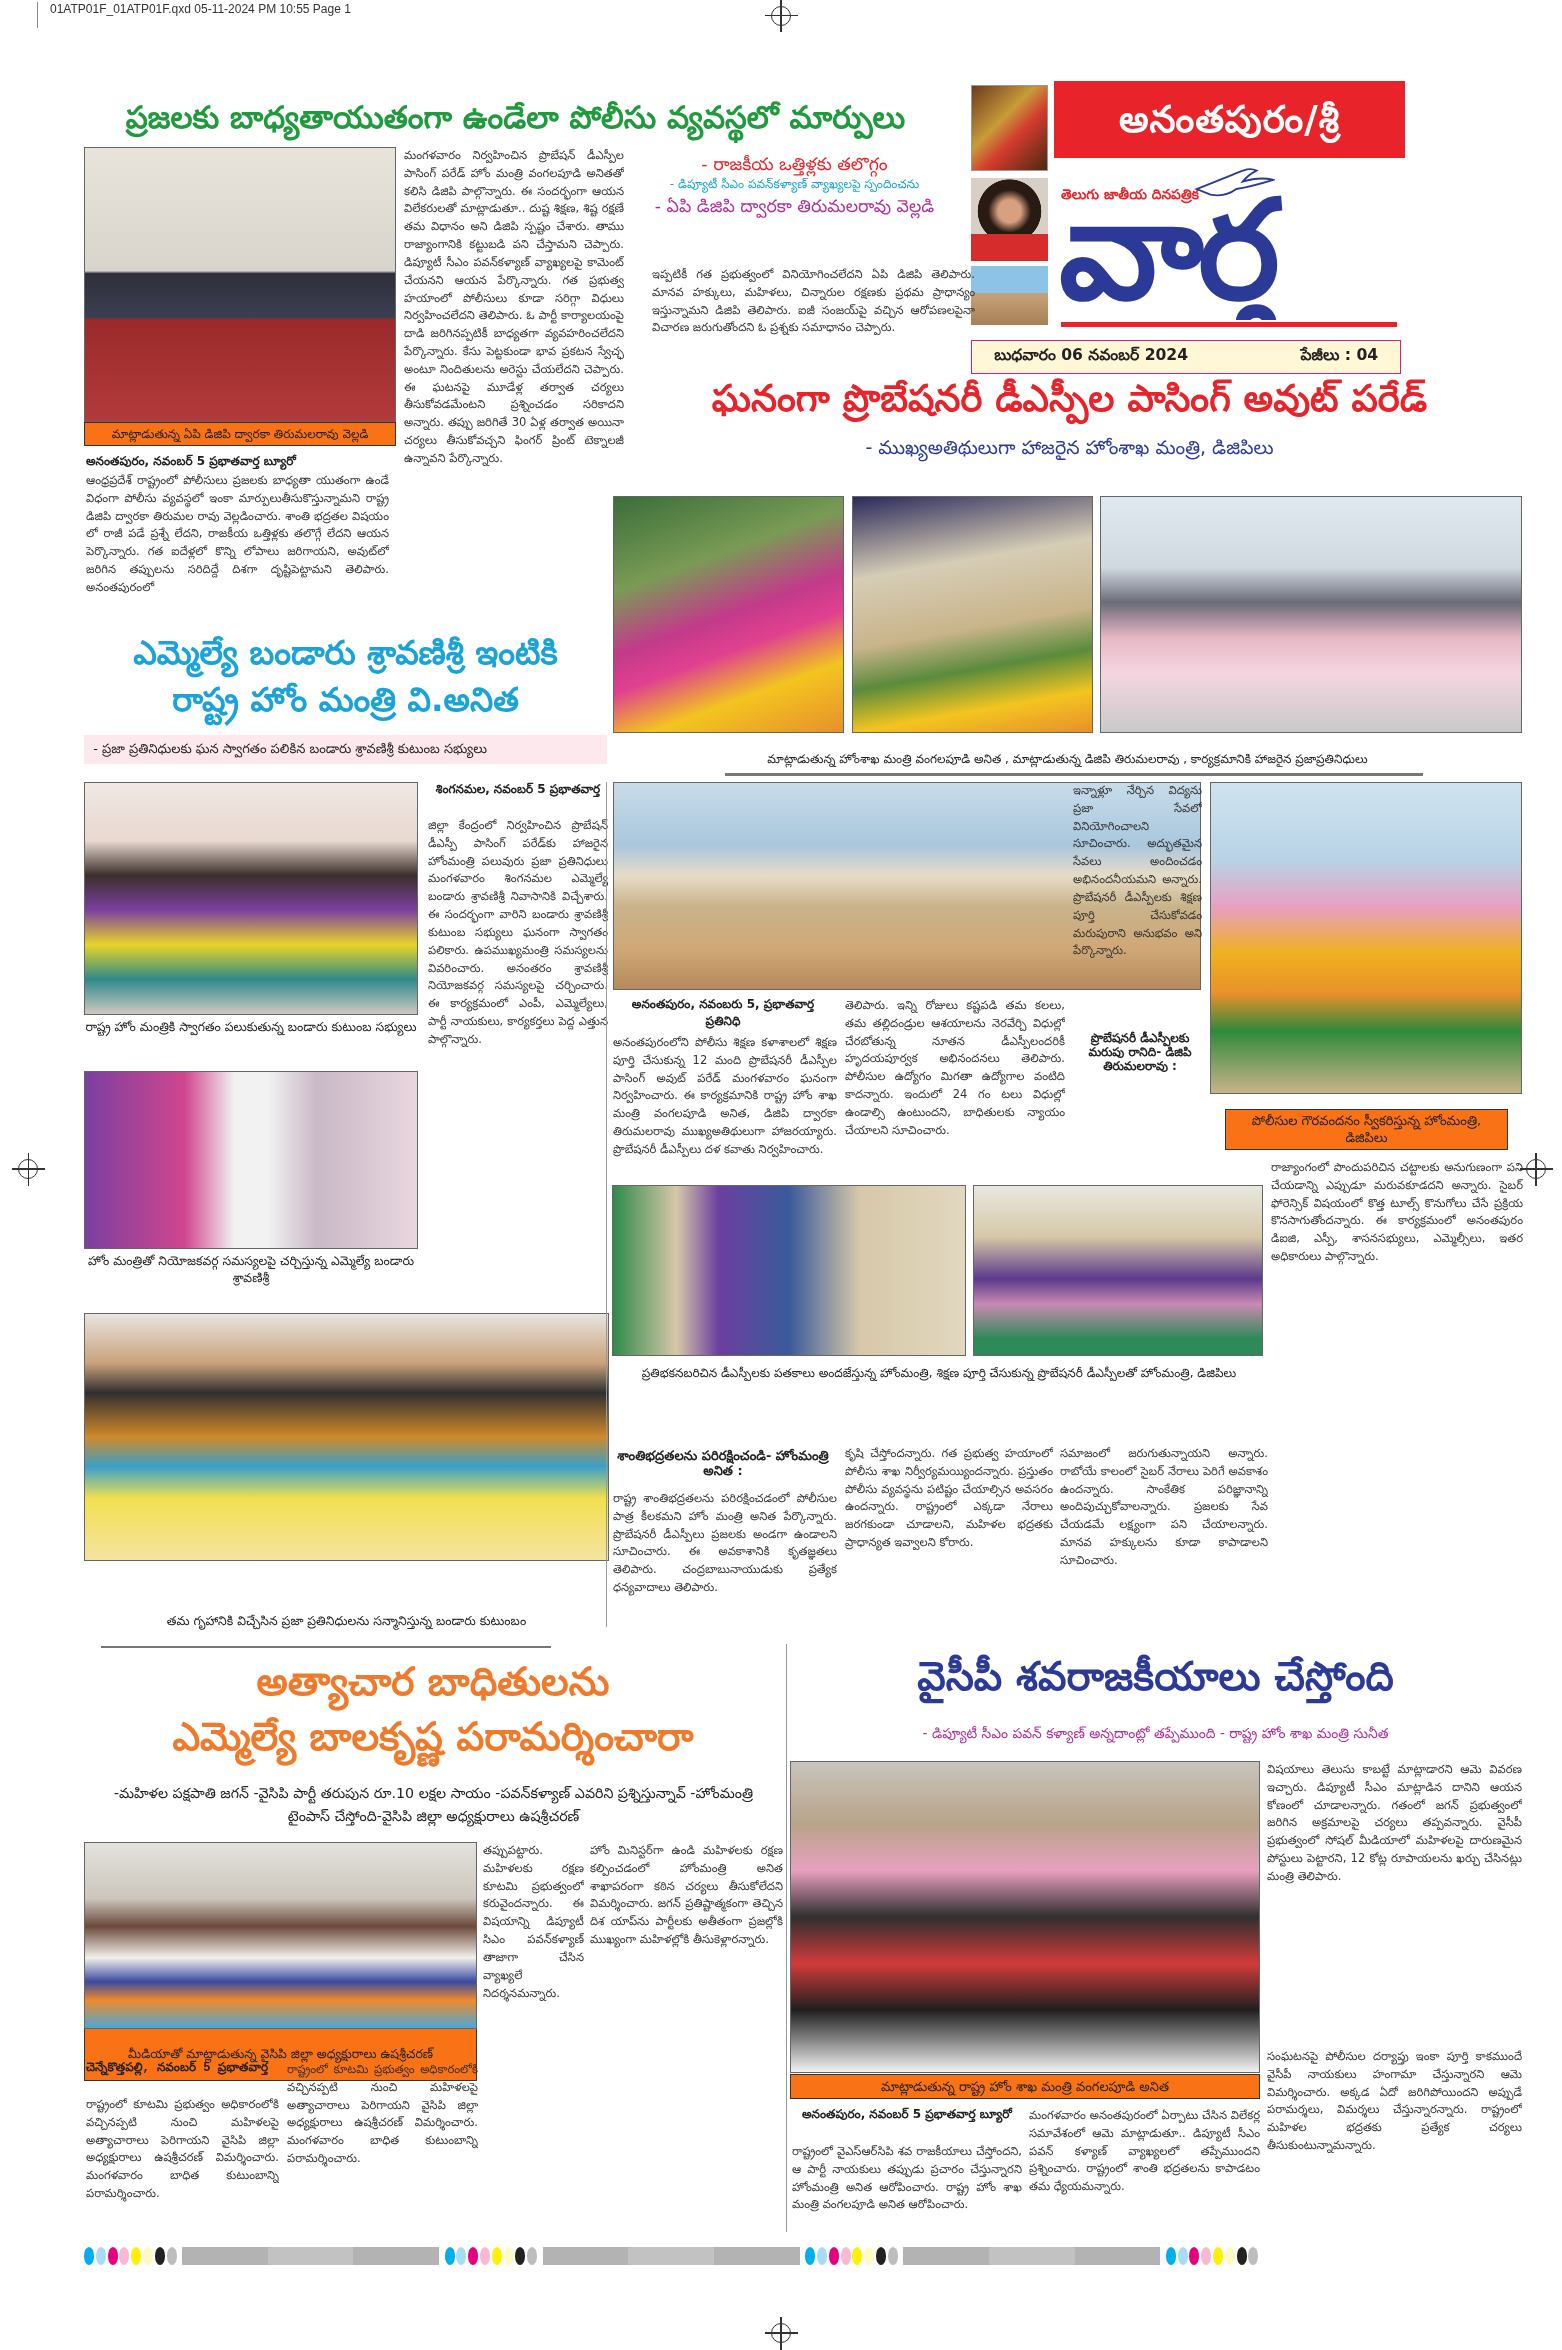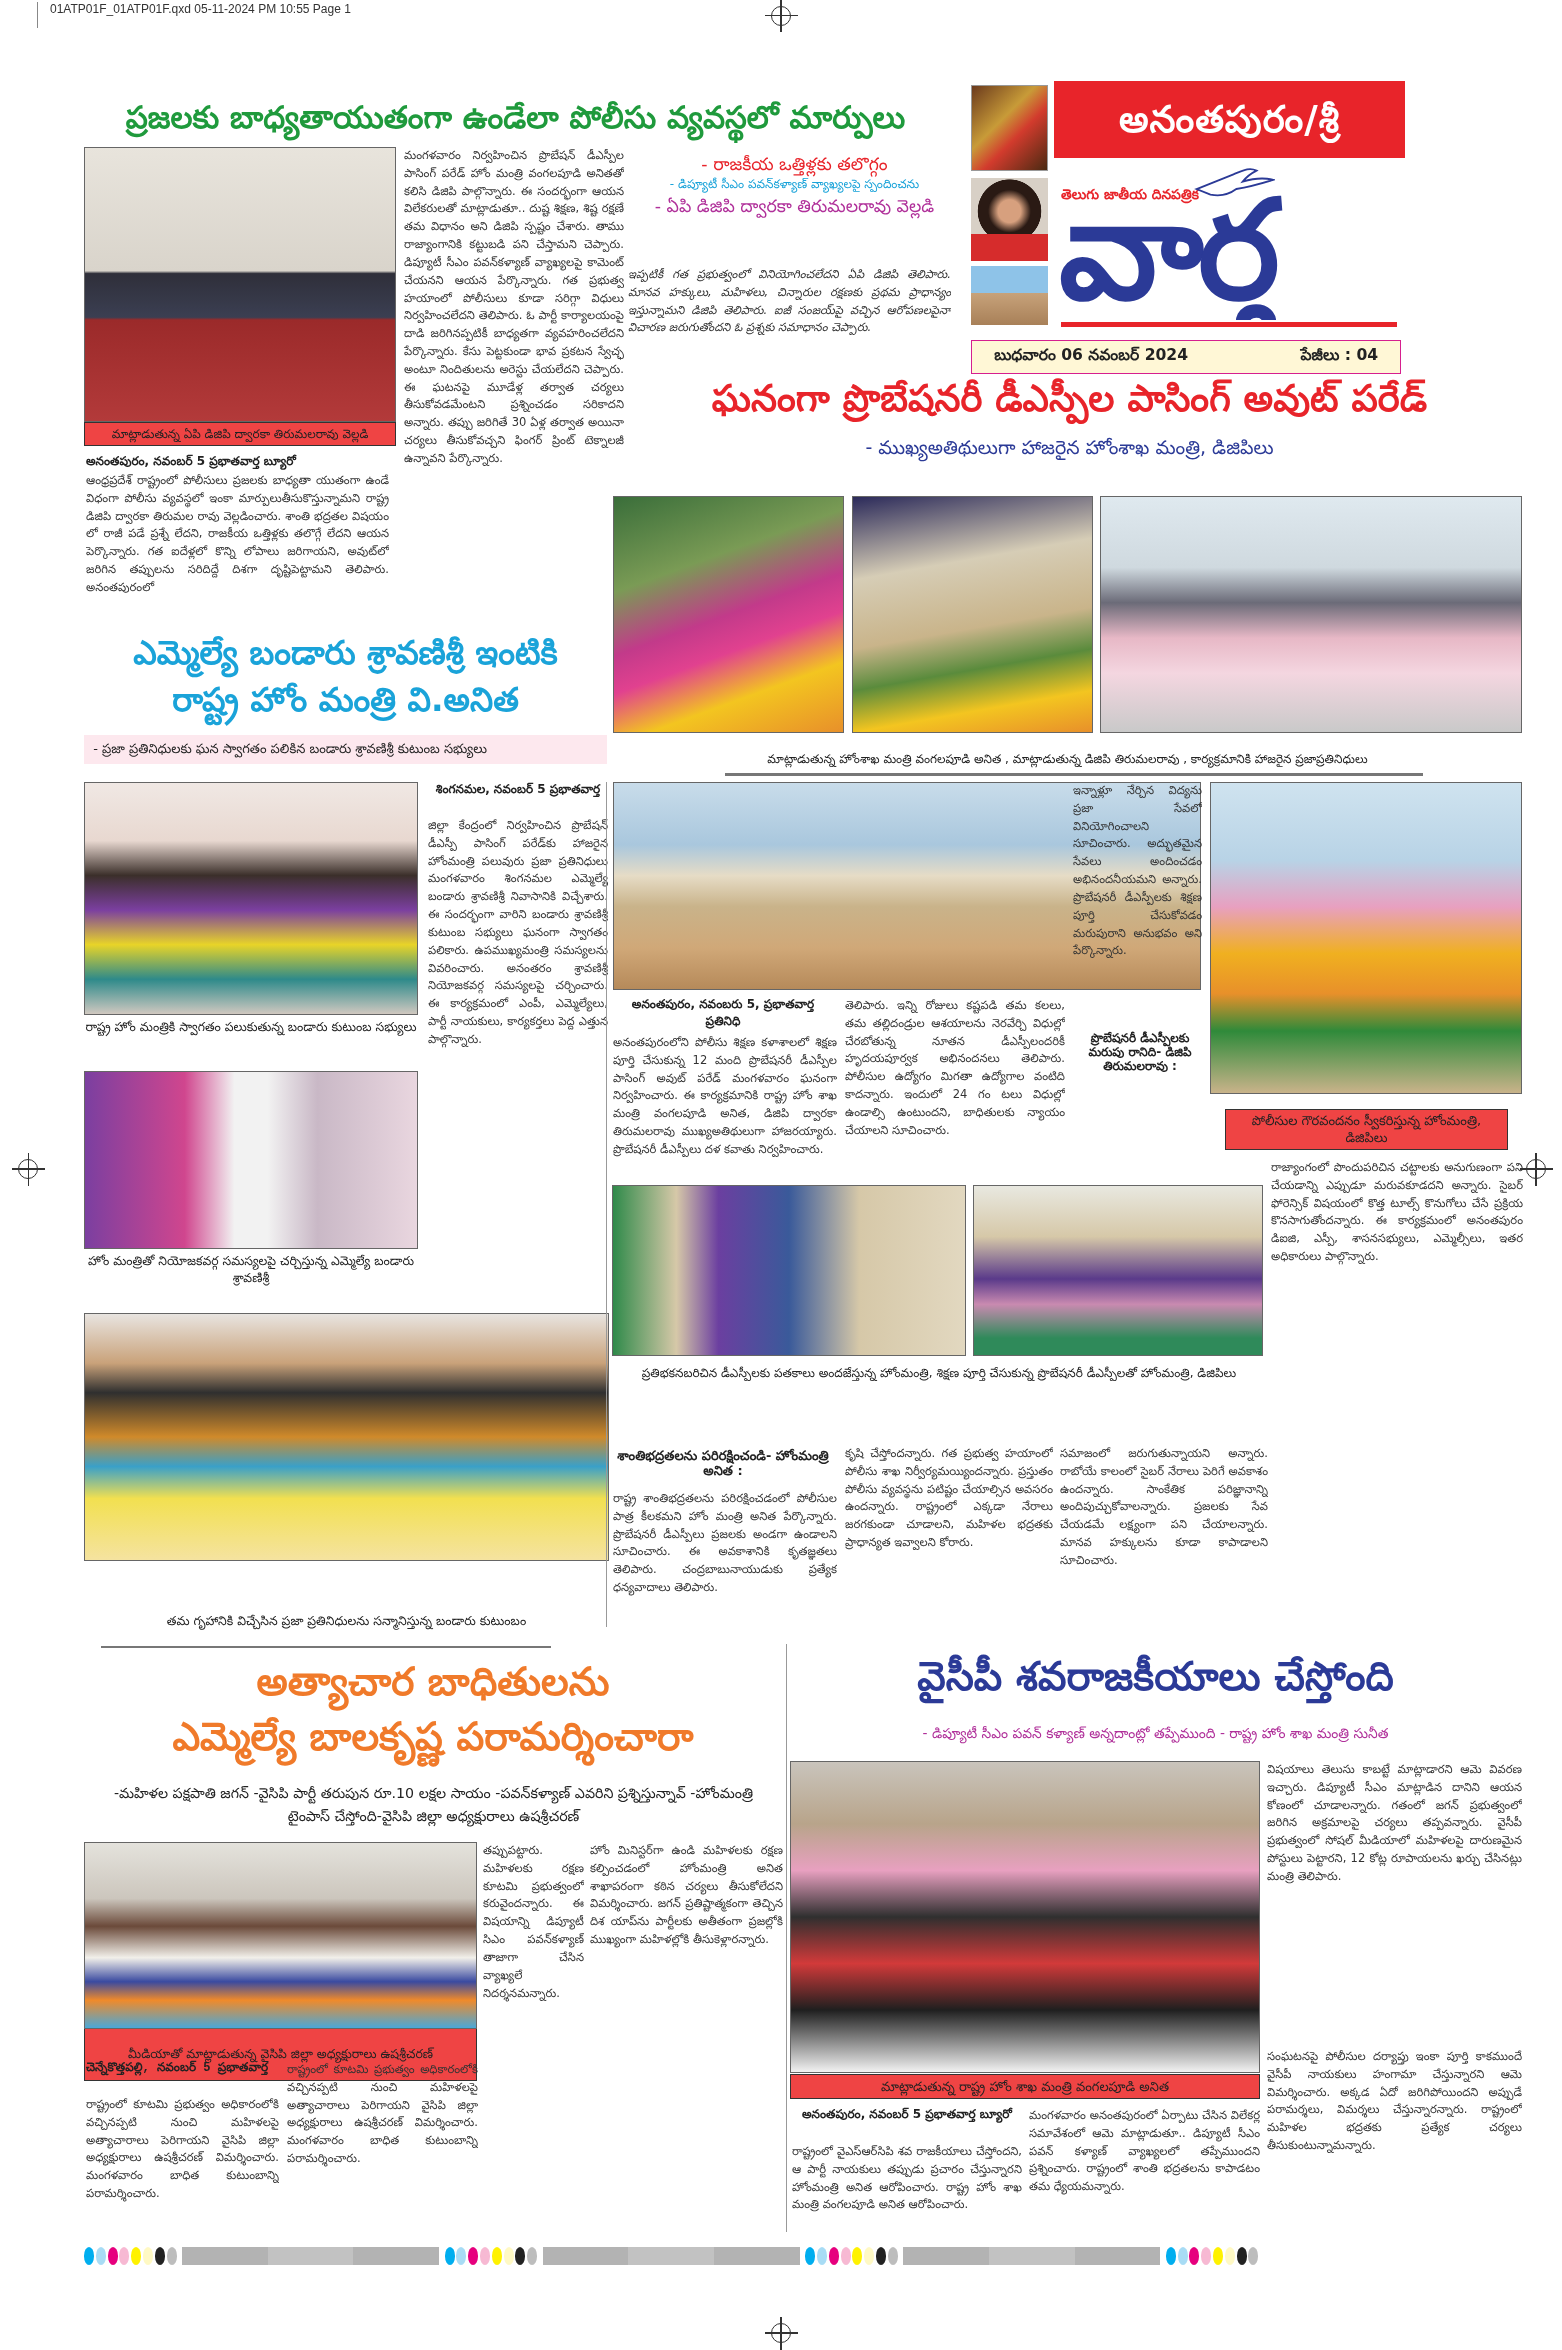--- a/index.html
+++ b/index.html
@@ -6,21 +6,21 @@
   html, body { width: 1563px; height: 2351px; background: #ffffff; overflow: hidden; }
   body { position: relative; font-family: "DejaVu Sans", sans-serif; color: #222; }
   .abs { position: absolute; }
   .slug { left: 37px; top: 1.8px; font-family: "Liberation Sans", sans-serif; font-size: 12px; color: #333; border-left: 1.8px solid #888; padding-left: 12px; height: 26px; }
   .reg-mark { width: 20px; height: 20px; border: 1.4px solid #333; border-radius: 50%; }
   .reg-mark::before { content: ""; position: absolute; left: -7.3px; top: 8.3px; width: 33px; height: 1.4px; background: #333; }
   .reg-mark::after { content: ""; position: absolute; left: 8.3px; top: -7.3px; width: 1.4px; height: 33px; background: #333; }
   .hl { font-weight: bold; text-align: center; line-height: 1.15; }
   .photo { border: 0.9px solid #666; overflow: hidden; }
   .cap { font-size: 13px; text-align: center; color: #222; line-height: 1.35; }
-  .capbox { border: 1.4px solid #333; background: #ef4444; }
+  .capbox { border: 1.4px solid #333; background: #f97316; }
   .body-text { font-size: 11.5px; line-height: 1.55; color: #333; text-align: justify; overflow: hidden; }
   .dateline { font-weight: bold; font-size: 13px; color: #222; }
   .rule { height: 2.8px; background: #777; }
   .vrule { width: 0.9px; background: #999; }
   .pinkbar { background: #fde8ee; font-size: 13.8px; padding: 5.5px 9.2px; color: #222; }
   .masthead-red { background: #e8242a; color: #fff; font-size: 53px; font-weight: bold; text-align: center; line-height: 81px; letter-spacing: 0.9px; }
   .varta { color: #2b3a97; font-size: 193px; font-weight: 900; line-height: 1; letter-spacing: -5.5px; font-family: "DejaVu Sans", sans-serif; }
   .datebar { background: #fff7d6; border: 1.8px solid #d61f8f; font-weight: bold; font-size: 15.6px; display: flex; justify-content: space-between; align-items: center; padding: 16px 22px; }
   .cmyk { display: flex; align-items: center; gap: 1.8px; }
   .dot { width: 10px; height: 17.4px; border-radius: 50%; }
@@ -62,21 +62,21 @@
 <div class="abs photo" style="left:84px;top:147px;width:312px;height:275px;background:linear-gradient(#e8e4dc 0,#d9d4cb 45%,#2f2f3a 46%,#3b3f52 62%,#9b2a2a 63%,#b33a3a 100%);"></div>
 <div class="abs capbox cap" style="left:84px;top:422px;width:312px;height:24px;line-height:22px;font-size:12px;">మాట్లాడుతున్న ఏపి డిజిపి ద్వారకా తిరుమలరావు వెల్లడి</div>
 <div class="abs dateline" style="left:86px;top:454px;width:303px;font-size:12px;">అనంతపురం, నవంబర్ 5 ప్రభాతవార్త బ్యూరో</div>
 <div class="abs body-text" style="left:86px;top:472px;width:303px;height:156px;">ఆంధ్రప్రదేశ్ రాష్ట్రంలో పోలీసులు ప్రజలకు బాధ్యతా యుతంగా ఉండే విధంగా పోలీసు వ్యవస్థలో ఇంకా మార్పులుతీసుకొస్తున్నామని రాష్ట్ర డిజిపి ద్వారకా తిరుమల రావు వెల్లడించారు. శాంతి భద్రతల విషయం లో రాజీ పడే ప్రశ్నే లేదని, రాజకీయ ఒత్తిళ్లకు తలొగ్గే లేదని ఆయన పెర్కొన్నారు. గత ఐదేళ్లలో కొన్ని లోపాలు జరిగాయని, అవుట్‌లో జరిగిన తప్పులను సరిదిద్దే దిశగా దృష్టిపెట్టామని తెలిపారు. అనంతపురంలో</div>
 <div class="abs body-text" style="left:404px;top:147px;width:220px;height:395px;">మంగళవారం నిర్వహించిన ప్రొబేషన్ డీఎస్పీల పాసింగ్ పరేడ్ హోం మంత్రి వంగలపూడి అనితతో కలిసి డిజిపి పాల్గొన్నారు. ఈ సందర్భంగా ఆయన విలేకరులతో మాట్లాడుతూ.. దుష్ట శిక్షణ, శిష్ట రక్షణే తమ విధానం అని డిజిపి స్పష్టం చేశారు. తాము రాజ్యాంగానికి కట్టుబడి పని చేస్తామని చెప్పారు. డిప్యూటీ సీఎం పవన్‌కళ్యాణ్ వ్యాఖ్యలపై కామెంట్ చేయనని ఆయన పేర్కొన్నారు. గత ప్రభుత్వ హయాంలో పోలీసులు కూడా సరిగ్గా విధులు నిర్వహించలేదని తెలిపారు. ఓ పార్టీ కార్యాలయంపై దాడి జరిగినప్పటికీ బాధ్యతగా వ్యవహరించలేదని పేర్కొన్నారు. కేసు పెట్టకుండా భావ ప్రకటన స్వేచ్ఛ అంటూ నిందితులను అరెస్టు చేయలేదని చెప్పారు. ఈ ఘటనపై మూడేళ్ల తర్వాత చర్యలు తీసుకోవడమేంటని ప్రశ్నించడం సరికాదని అన్నారు. తప్పు జరిగితే 30 ఏళ్ల తర్వాత అయినా చర్యలు తీసుకోవచ్చని ఫింగర్ ప్రింట్ టెక్నాలజీ ఉన్నావని పేర్కొన్నారు.</div>
 <div class="abs" style="left:634px;top:154px;width:321px;">
   <div class="hl" style="font-size:17.4px;color:#e8242a;font-weight:normal;">- రాజకీయ ఒత్తిళ్లకు తలొగ్గం</div>
   <div class="hl" style="font-size:12px;color:#1aa3d9;font-weight:normal;margin-top:4px;">- డిప్యూటీ సీఎం పవన్‌కళ్యాణ్ వ్యాఖ్యలపై స్పందించను</div>
   <div class="hl" style="font-size:17.4px;color:#b0309a;font-weight:normal;margin-top:3.7px;">- ఏపి డిజిపి ద్వారకా తిరుమలరావు వెల్లడి</div>
 </div>
-<div class="abs body-text" style="left:628px;top:266px;width:323px;height:79px;font-style:italic;">ఇప్పటికీ గత ప్రభుత్వంలో వినియోగించలేదని ఏపి డిజిపి తెలిపారు. మానవ హక్కులు, మహిళలు, చిన్నారుల రక్షణకు ప్రథమ ప్రాధాన్యం ఇస్తున్నామని డిజిపి తెలిపారు. ఐజీ సంజయ్‌పై వచ్చిన ఆరోపణలపైనా విచారణ జరుగుతోందని ఓ ప్రశ్నకు సమాధానం చెప్పారు.</div>
+<div class="abs body-text" style="left:652px;top:266px;width:323px;height:79px;">ఇప్పటికీ గత ప్రభుత్వంలో వినియోగించలేదని ఏపి డిజిపి తెలిపారు. మానవ హక్కులు, మహిళలు, చిన్నారుల రక్షణకు ప్రథమ ప్రాధాన్యం ఇస్తున్నామని డిజిపి తెలిపారు. ఐజీ సంజయ్‌పై వచ్చిన ఆరోపణలపైనా విచారణ జరుగుతోందని ఓ ప్రశ్నకు సమాధానం చెప్పారు.</div>
 
 <div class="abs hl" style="left:615px;top:378px;width:909px;font-size:37px;color:#e8242a;">ఘనంగా ప్రొబేషనరీ డీఎస్పీల పాసింగ్ అవుట్ పరేడ్</div>
 <div class="abs hl" style="left:615px;top:437px;width:909px;font-size:19px;color:#2b3a97;font-weight:normal;">- ముఖ్యఅతిథులుగా హాజరైన హోంశాఖ మంత్రి, డిజిపిలు</div>
 
 <div class="abs photo" style="left:613px;top:496px;width:231px;height:237px;background:linear-gradient(160deg,#3a6e3a 0,#7a9b55 30%,#c23a8a 50%,#e1418f 62%,#f3c520 78%,#e8902a 100%);"></div>
 <div class="abs photo" style="left:852px;top:496px;width:241px;height:237px;background:linear-gradient(170deg,#2b2a5a 0,#d6cdb6 30%,#c9b48a 55%,#5a8b3c 70%,#f3c520 85%,#e8902a 100%);"></div>
 <div class="abs photo" style="left:1100px;top:496px;width:422px;height:237px;background:linear-gradient(180deg,#dfe9ef 0,#cfd9df 30%,#6b6b78 45%,#e7b8c6 60%,#f4d6e0 75%,#c9c9c9 100%);"></div>
 <div class="abs cap" style="left:613px;top:751px;width:909px;font-size:12px;">మాట్లాడుతున్న హోంశాఖ మంత్రి వంగలపూడి అనిత , మాట్లాడుతున్న డిజిపి తిరుమలరావు , కార్యక్రమానికి హాజరైన ప్రజాప్రతినిధులు</div>
 <div class="abs rule" style="left:725px;top:773px;width:698px;"></div>
 

